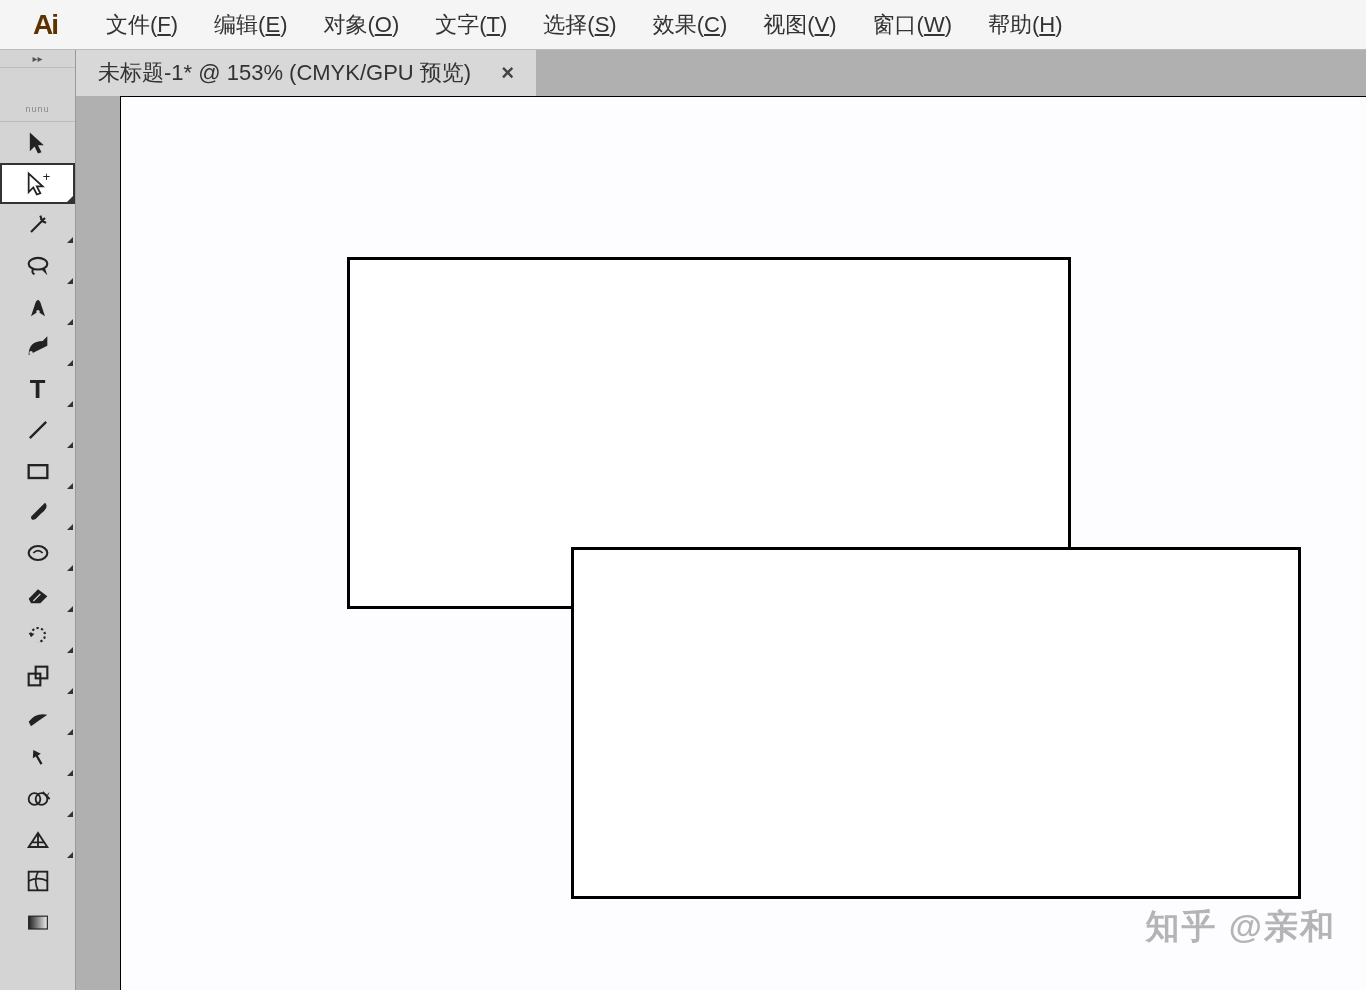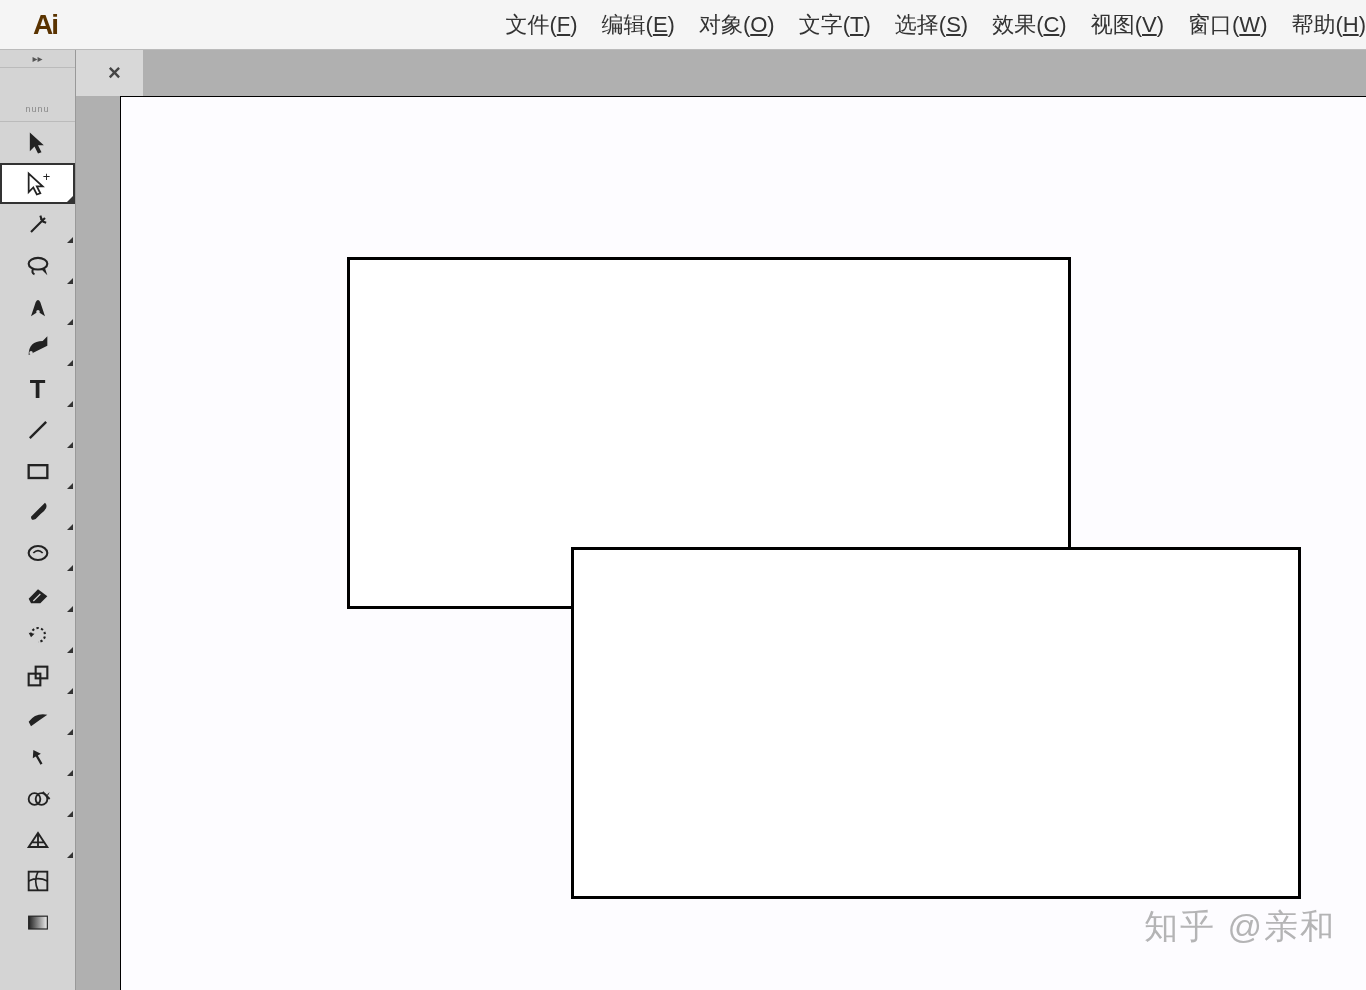--- a/index.html
+++ b/index.html
@@ -1,21 +1,21 @@
 <!DOCTYPE html>
 <html><head>
 <meta charset="utf-8">
 <style>
 * { margin:0; padding:0; box-sizing:border-box; font-family:"Microsoft YaHei",Arial,sans-serif; }
 html,body { width:1366px; height:990px; overflow:hidden; background:#b0b0b0; }
 
 
-.menubar { height:50px; background:#f5f5f5; display:flex; align-items:center; border-bottom:1px solid #bbb;justify-content:space-between; }
+.menubar { height:50px; background:#f5f5f5; display:flex; align-items:center; border-bottom:1px solid #bbb; }
 .logo { width:90px; display:flex; align-items:center; justify-content:center; font-weight:bold; font-size:28px; color:#5a3300; letter-spacing:-2px; }
-.menu-items { display:flex; gap:24px; padding-left:16px; }
+.menu-items { display:flex; gap:36px; padding-left:16px; }
 .menu-item { font-size:22px; color:#333; cursor:pointer; white-space:nowrap; }
 .menu-item u { text-decoration:underline; }
 
 
 .main { display:flex; height:940px; }
 .dock-toggle { height:18px; display:flex; align-items:center; justify-content:center; font-size:10px; color:#555; border-bottom:1px solid #bbb; cursor:pointer; }
 
 
 .toolbox { width:76px; background:#d4d4d4; border-right:1px solid #999; display:flex; flex-direction:column; }
 .tool-label { height:18px; font-size:9px; color:#888; text-align:center; border-bottom:1px solid #bbb; letter-spacing:1px;margin-top:36px; }
@@ -31,21 +31,21 @@
 .tab-close { font-size:22px; color:#444; cursor:pointer; font-weight:bold; margin-left:10px; }
 
 
 .viewport { flex:1; background:#b0b0b0; position:relative; overflow:hidden; }
 .artboard { position:absolute; left:44px; top:0; right:0; bottom:0; background:#fdfcff; border:1px solid #000; border-right:none; border-bottom:none; }
 .rect { position:absolute; background:#fff; border:3px solid #000; }
 .rect1 { left:226px; top:160px; width:724px; height:352px; }
 .rect2 { left:450px; top:450px; width:730px; height:352px; }
 
 
-.watermark { position:absolute; right:30px; bottom:40px; font-size:34px; color:rgba(120,120,120,0.55); letter-spacing:2px; pointer-events:none; font-weight:400; }
+.watermark { position:absolute; right:30px; bottom:40px; font-size:34px; color:rgba(120,120,120,0.55); letter-spacing:2px; pointer-events:none; font-weight:700; }
 </style>
 </head>
 <body>
 
 <div class="menubar">
   <div class="logo">Ai</div>
   <div class="menu-items">
     <span class="menu-item"><span>文件(</span><u>F</u><span>)</span></span>
     <span class="menu-item"><span>编辑(</span><u>E</u><span>)</span></span>
     <span class="menu-item"><span>对象(</span><u>O</u><span>)</span></span>
@@ -181,20 +181,21 @@
             </linearGradient>
           </defs>
           <rect x="4" y="7" width="16" height="11" fill="url(#g1)" stroke="#222"></rect>
         </svg>
     </div>
   </div>
 
   <div class="rightcol">
     <div class="tabbar">
       <div class="tab">
+        <span>未标题-1* @ 153% (CMYK/GPU 预览)</span>
         <span class="tab-close">×</span>
       </div>
     </div>
     <div class="viewport">
       <div class="artboard">
         <div class="rect rect1"></div>
         <div class="rect rect2"></div>
         <div class="watermark">知乎 @亲和</div>
       </div>
     </div>

